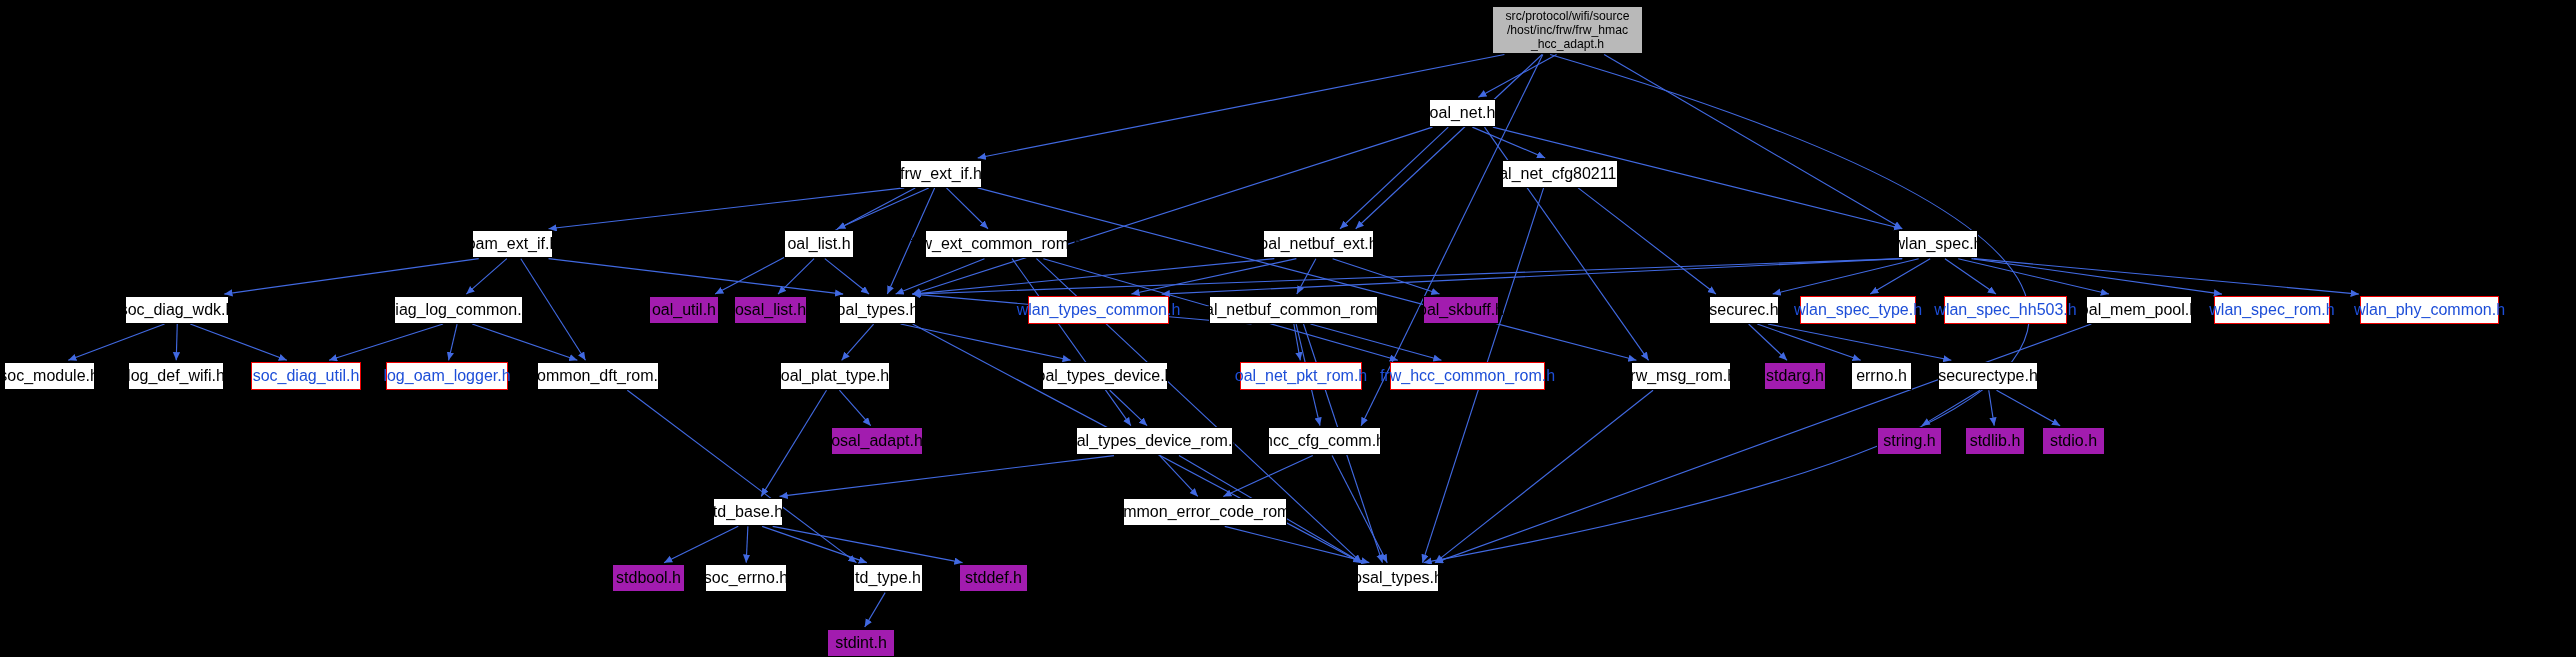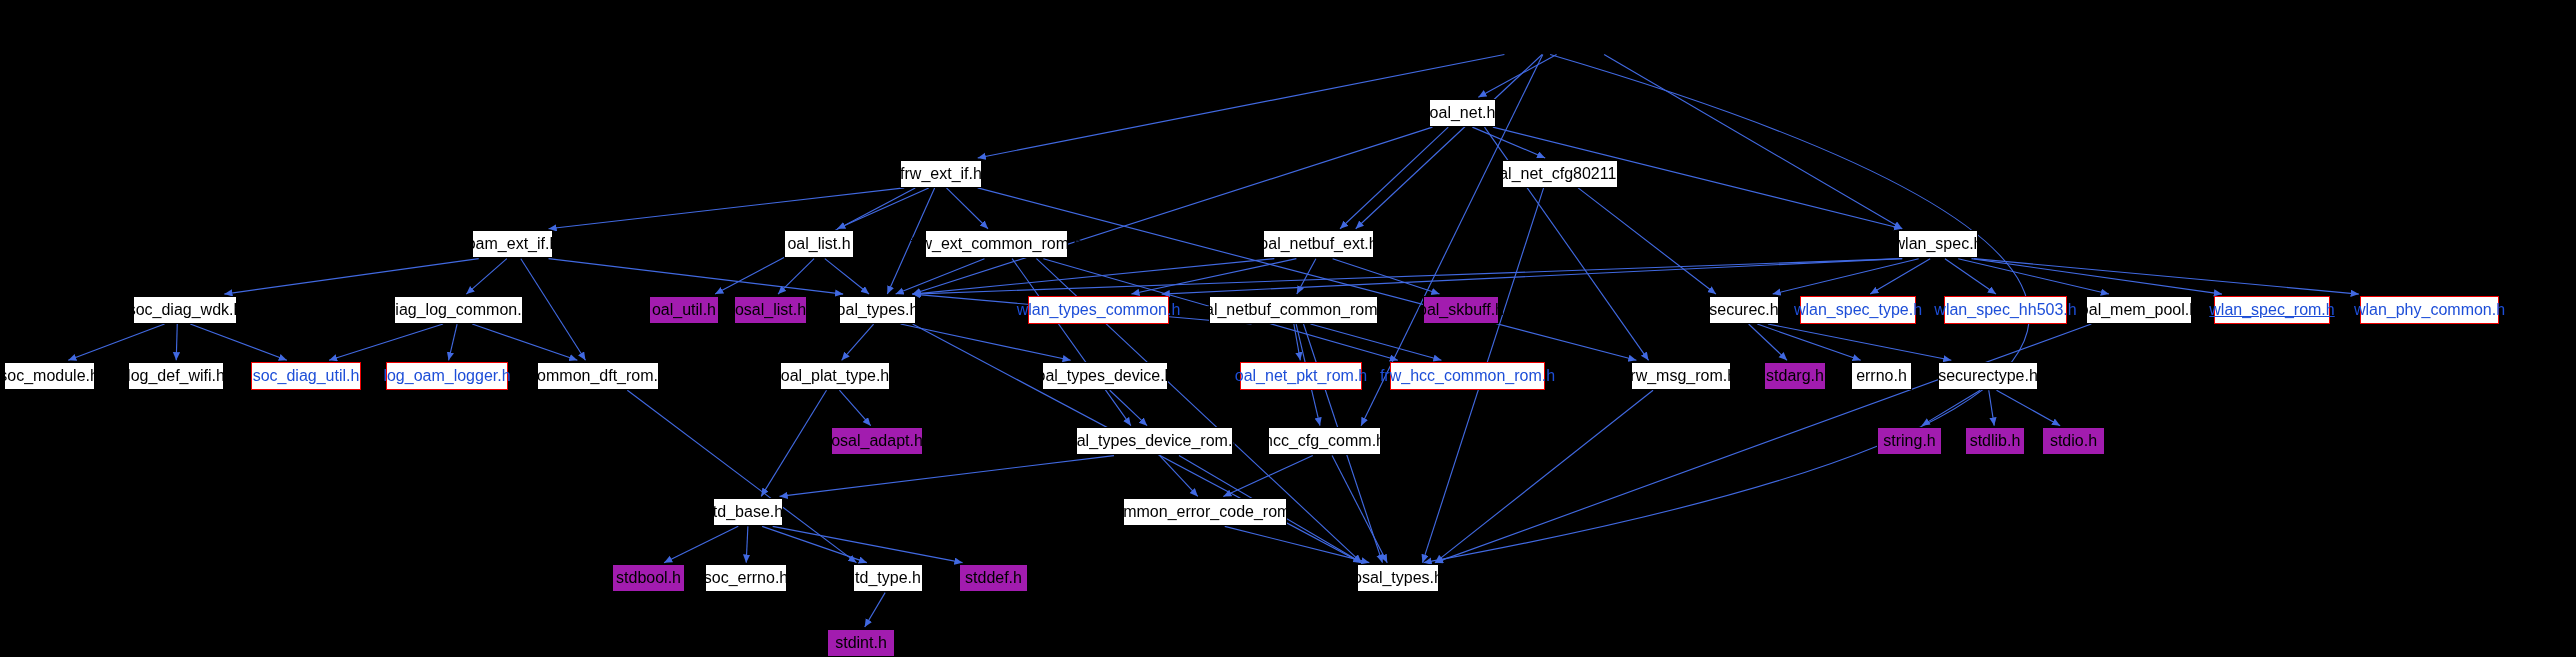--- a/index.html
+++ b/index.html
@@ -139,41 +139,44 @@
         <path d="M1349.75,580 L1509.125,620" class="edge" stroke="#4169e1" marker-end="url(#arrow)"></path>
         <path d="M691.4,430 L943.85,620" class="edge" stroke="#4169e1" marker-end="url(#arrow)"></path>
         <path d="M813.6,580 L731.85,620" class="edge" stroke="#4169e1" marker-end="url(#arrow)"></path>
         <path d="M824.25,580 L822.375,620" class="edge" stroke="#4169e1" marker-end="url(#arrow)"></path>
         <path d="M839.9,580 L955.4,620" class="edge" stroke="#4169e1" marker-end="url(#arrow)"></path>
         <path d="M851.55,580 L1060.8,620" class="edge" stroke="#4169e1" marker-end="url(#arrow)"></path>
         <path d="M975.5,653 L953,691" class="edge" stroke="#4169e1" marker-end="url(#arrow)"></path>
       </g>
   </svg>
 
+<div class="node root" style="left: 1492px; top: 6.4px; width: 151px; height: 48px;">src/protocol/wifi/source
+/host/inc/frw/frw_hmac
+_hcc_adapt.h</div>
     <div class="node" style="left: 1429px; top: 99px; width: 67px; height: 28px;">oal_net.h</div>
     <div class="node" style="left: 900px; top: 160px; width: 82px; height: 28px;">frw_ext_if.h</div>
     <div class="node" style="left: 1502px; top: 160px; width: 116px; height: 28px;">oal_net_cfg80211.h</div>
     <div class="node" style="left: 472px; top: 230px; width: 81px; height: 28px;">oam_ext_if.h</div>
     <div class="node" style="left: 784px; top: 230px; width: 70px; height: 28px;">oal_list.h</div>
     <div class="node" style="left: 925px; top: 230px; width: 143px; height: 28px;">frw_ext_common_rom.h</div>
     <div class="node" style="left: 1263px; top: 230px; width: 111px; height: 28px;">oal_netbuf_ext.h</div>
     <div class="node" style="left: 1898px; top: 230px; width: 80px; height: 28px;">wlan_spec.h</div>
-    <div class="node" style="left: 133px; top: 296px; width: 104px; height: 28px;">soc_diag_wdk.h</div>
+    <div class="node" style="left: 125px; top: 296px; width: 104px; height: 28px;">soc_diag_wdk.h</div>
     <div class="node" style="left: 394px; top: 296px; width: 129px; height: 28px;">diag_log_common.h</div>
     <div class="node gray" style="left: 649px; top: 296px; width: 70px; height: 28px;">oal_util.h</div>
     <div class="node gray" style="left: 734px; top: 296px; width: 73px; height: 28px;">osal_list.h</div>
     <div class="node" style="left: 839px; top: 296px; width: 77px; height: 28px;">oal_types.h</div>
     <div class="node red" style="left: 1028px; top: 296px; width: 141px; height: 28px;">wlan_types_common.h</div>
     <div class="node" style="left: 1209px; top: 296px; width: 169px; height: 28px;">oal_netbuf_common_rom.h</div>
     <div class="node gray" style="left: 1423px; top: 296px; width: 76px; height: 28px;">oal_skbuff.h</div>
     <div class="node" style="left: 1709px; top: 296px; width: 70px; height: 28px;">securec.h</div>
     <div class="node red" style="left: 1800px; top: 296px; width: 116px; height: 28px; text-align: center;">wlan_spec_type.h</div>
     <div class="node red" style="left: 1944px; top: 296px; width: 123px; height: 28px;">wlan_spec_hh503.h</div>
     <div class="node" style="left: 2086px; top: 296px; width: 106px; height: 28px;">oal_mem_pool.h</div>
-    <div class="node red" style="left: 2214px; top: 296px; width: 116px; height: 28px; text-decoration: underline;">wlan_spec_rom.h</div>
+    <div class="node red" style="left: 2214px; top: 296px; width: 116px; height: 28px;">wlan_spec_rom.h</div>
     <div class="node red" style="left: 2352px; top: 296px; width: 139px; height: 28px; margin-left: 8px;">wlan_phy_common.h</div>
     <div class="node" style="left: 3.6px; top: 362px; width: 91px; height: 28px;">soc_module.h</div>
     <div class="node" style="left: 128px; top: 362px; width: 96px; height: 28px;">log_def_wifi.h</div>
     <div class="node red" style="left: 251px; top: 362px; width: 110px; height: 28px;">soc_diag_util.h</div>
     <div class="node red" style="left: 386px; top: 362px; width: 122px; height: 28px;">log_oam_logger.h</div>
     <div class="node" style="left: 537px; top: 362px; width: 122px; height: 28px;">common_dft_rom.h</div>
     <div class="node" style="left: 780px; top: 362px; width: 110px; height: 28px;">oal_plat_type.h</div>
     <div class="node" style="left: 1042px; top: 362px; width: 126px; height: 28px;">oal_types_device.h</div>
     <div class="node red" style="left: 1240px; top: 362px; width: 122px; height: 28px;">oal_net_pkt_rom.h</div>
     <div class="node red" style="left: 1390px; top: 362px; width: 155px; height: 28px;">frw_hcc_common_rom.h</div>

